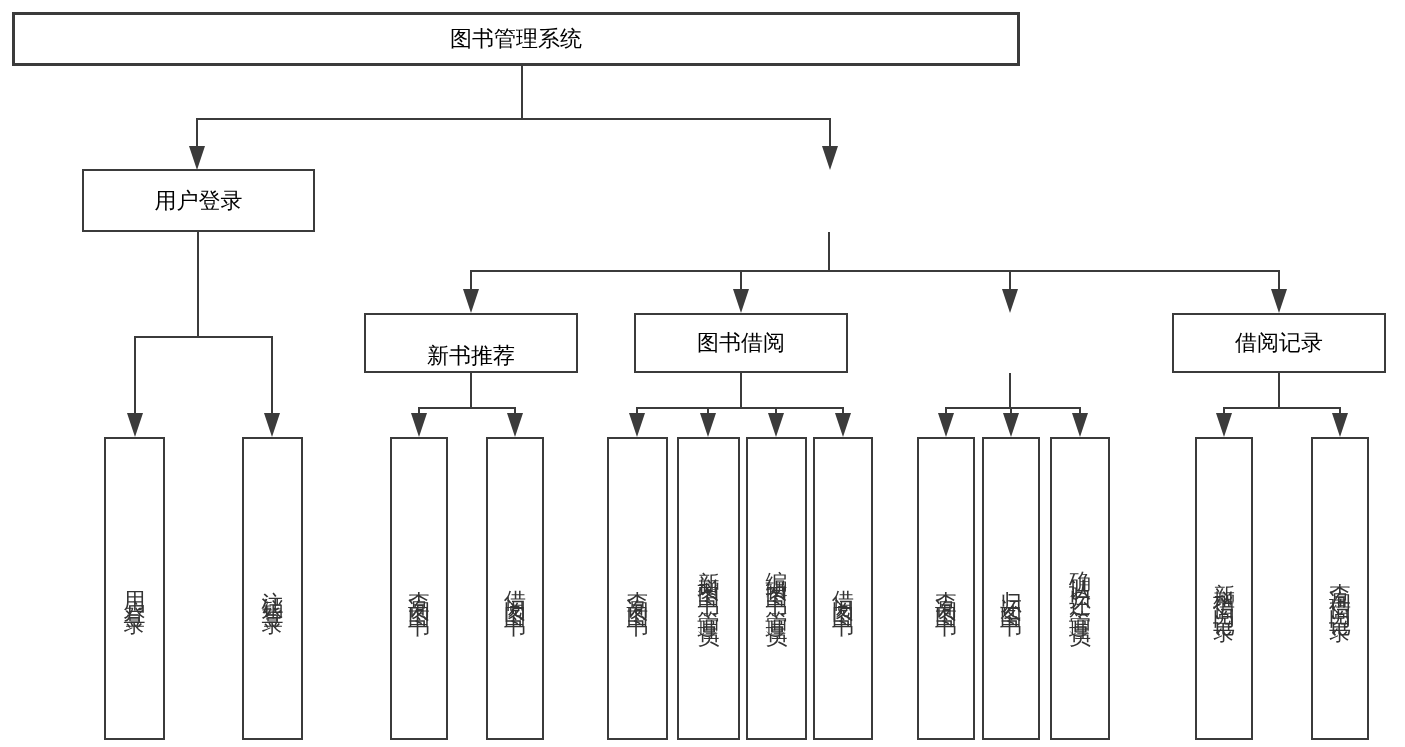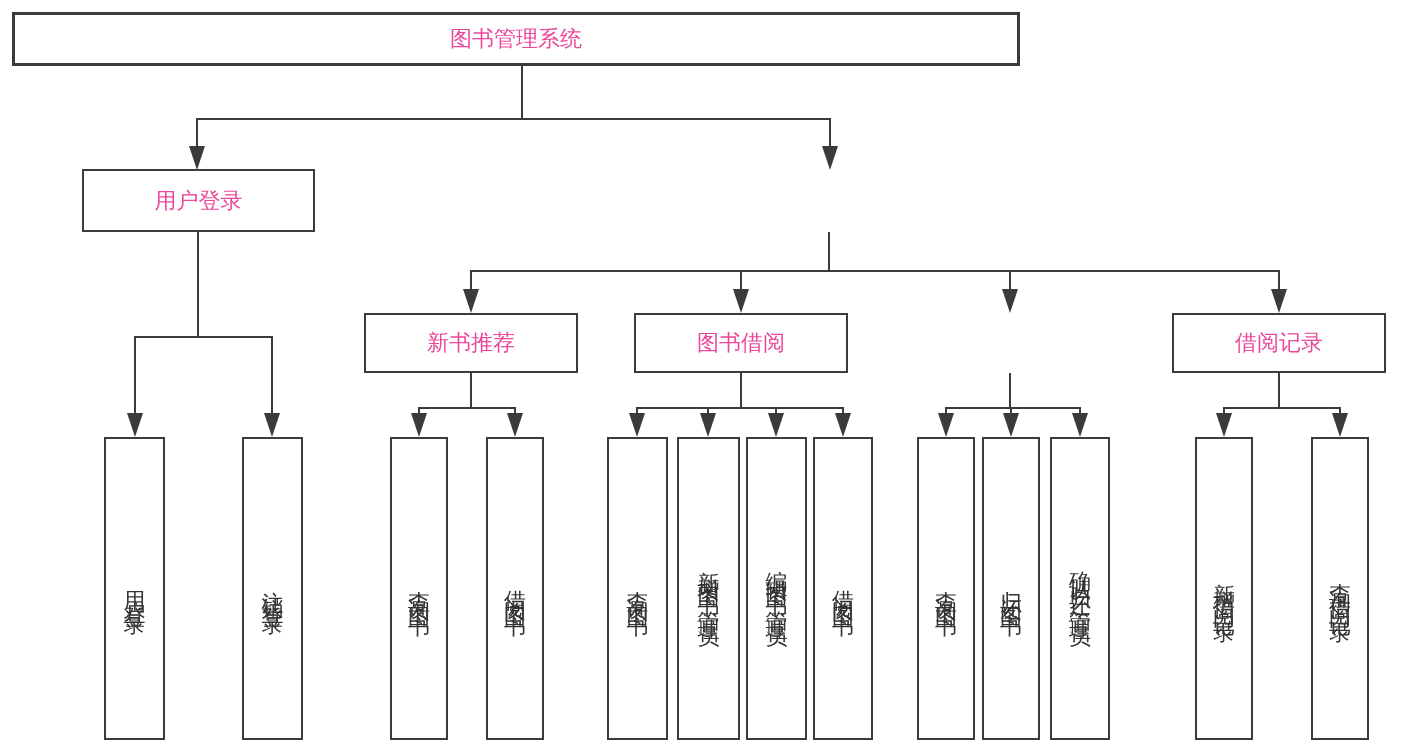--- a/index.html
+++ b/index.html
@@ -8,21 +8,21 @@
     width:1405px;height:747px;
     background:#ffffff;
     font-family:"Liberation Sans","DejaVu Sans",sans-serif;
     overflow:hidden;
   }
   .hbox{
     position:absolute;
     border:2px solid #3b3b3b;
     background:#ffffff;
     display:flex;align-items:center;justify-content:center;
-    font-size:22px;color:#ec4899;
+    font-size:22px;color:#000000;
     white-space:nowrap;
   }
   .rootbox{border-width:3px;font-size:22px;}
   .vbox{
     position:absolute;
     border:2px solid #3b3b3b;
     background:#ffffff;
     display:flex;align-items:center;justify-content:center;
     writing-mode:vertical-rl;
     text-orientation:mixed;
@@ -76,21 +76,21 @@
   <div class="hline" style="left:470px;top:270px;width:810px;"></div>
   <div class="vline" style="left:470px;top:270px;height:19px;"></div>
   <div class="arrow" style="left:463px;top:289px;"></div>
   <div class="vline" style="left:740px;top:270px;height:19px;"></div>
   <div class="arrow" style="left:733px;top:289px;"></div>
   <div class="vline" style="left:1009px;top:270px;height:19px;"></div>
   <div class="arrow" style="left:1002px;top:289px;"></div>
   <div class="vline" style="left:1278px;top:270px;height:19px;"></div>
   <div class="arrow" style="left:1271px;top:289px;"></div>
 
-  <div class="hbox" style="left:364px;top:313px;width:210px;height:56px;">
+  <div class="hbox" style="left:364px;top:313px;width:210px;height:56px;align-items:flex-end;">
     <span>新书推荐</span>
   </div>
   <div class="hbox" style="left:634px;top:313px;width:210px;height:56px;">
     <span>图书借阅</span>
   </div>
   <div class="hbox" style="left:1172px;top:313px;width:210px;height:56px;">
     <span>借阅记录</span>
   </div>
 
   <div class="vline" style="left:470px;top:373px;height:34px;"></div>

